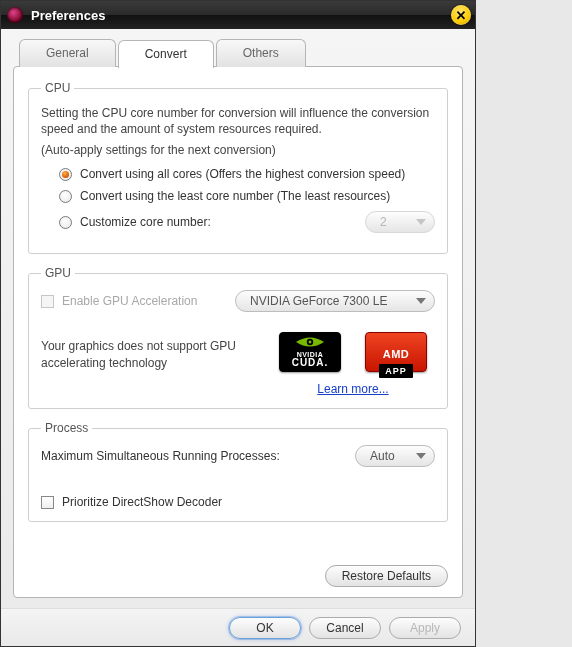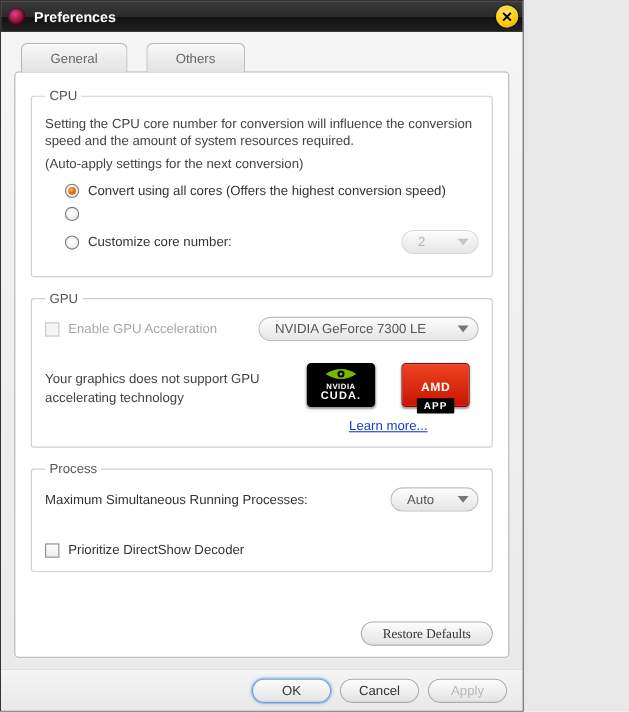--- a/index.html
+++ b/index.html
@@ -59,21 +59,21 @@
   }
   .body {
     flex: 1;
     background: linear-gradient(to bottom, #f5f5f5, #eaeaea);
     padding: 10px 12px 10px 12px;
     display: flex;
     flex-direction: column;
   }
   .tabs {
     display: flex;
-    gap: 17px;
+    gap: 2px;
     margin-bottom: -1px;
     z-index: 2;
     position: relative;
     padding-left: 6px;
   }
   .tab {
     padding: 6px 26px;
     border: 1px solid #b5b5b5;
     border-bottom: none;
     border-radius: 6px 6px 0 0;
@@ -241,37 +241,39 @@
     <span>Preferences</span>
     <div class="close-btn">
       <span>✕</span>
     </div>
   </div>
 
   <div class="body">
 
     <div class="tabs">
       <div class="tab">General</div>
+      <div class="tab active">Convert</div>
       <div class="tab">Others</div>
     </div>
 
     <div class="panel">
 
       <fieldset>
         <legend>CPU</legend>
         <div class="desc">Setting the CPU core number for conversion will influence the conversion speed and the amount of system resources required.</div>
         <div class="hint">(Auto-apply settings for the next conversion)</div>
 
         <div class="radio-row">
           <div class="radio checked"></div>
           <span>Convert using all cores (Offers the highest conversion speed)</span>
         </div>
 
         <div class="radio-row">
           <div class="radio"></div>
+          <span>Convert using the least core number (The least resources)</span>
         </div>
 
         <div class="radio-row row-split" style="padding-left:18px;">
           <div style="display:flex;align-items:center;gap:8px;">
             <div class="radio"></div>
             <span>Customize core number:</span>
           </div>
           <div class="select disabled" style="min-width:70px;">
             <span>2</span>
             <span class="chevron"></span>
@@ -331,21 +333,21 @@
             <span class="chevron"></span>
           </div>
         </div>
         <div style="display:flex;align-items:center;gap:8px;">
           <div class="checkbox"></div>
           <span>Prioritize DirectShow Decoder</span>
         </div>
       </fieldset>
 
       <div class="restore-row">
-        <div class="btn" style="min-width:120px;font-family:Liberation Serif, serif;">Restore Defaults</div>
+        <div class="btn" style="min-width:120px;">Restore Defaults</div>
       </div>
     </div>
   </div>
 
   <div class="footer">
     <div class="btn primary">OK</div>
     <div class="btn">Cancel</div>
     <div class="btn disabled">Apply</div>
   </div>
 

